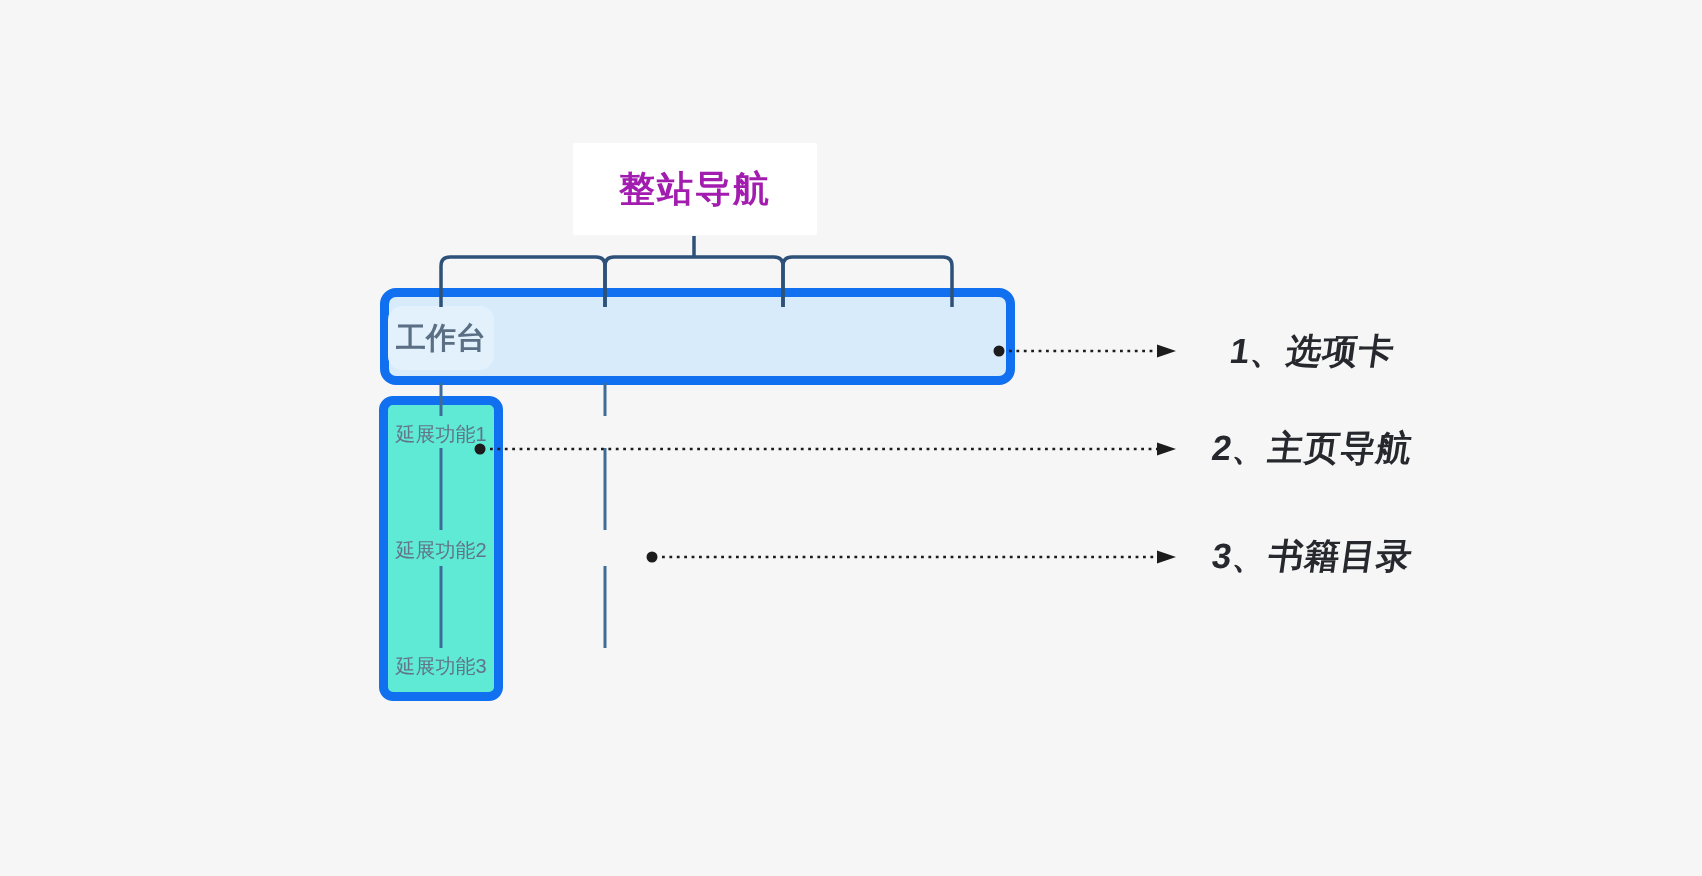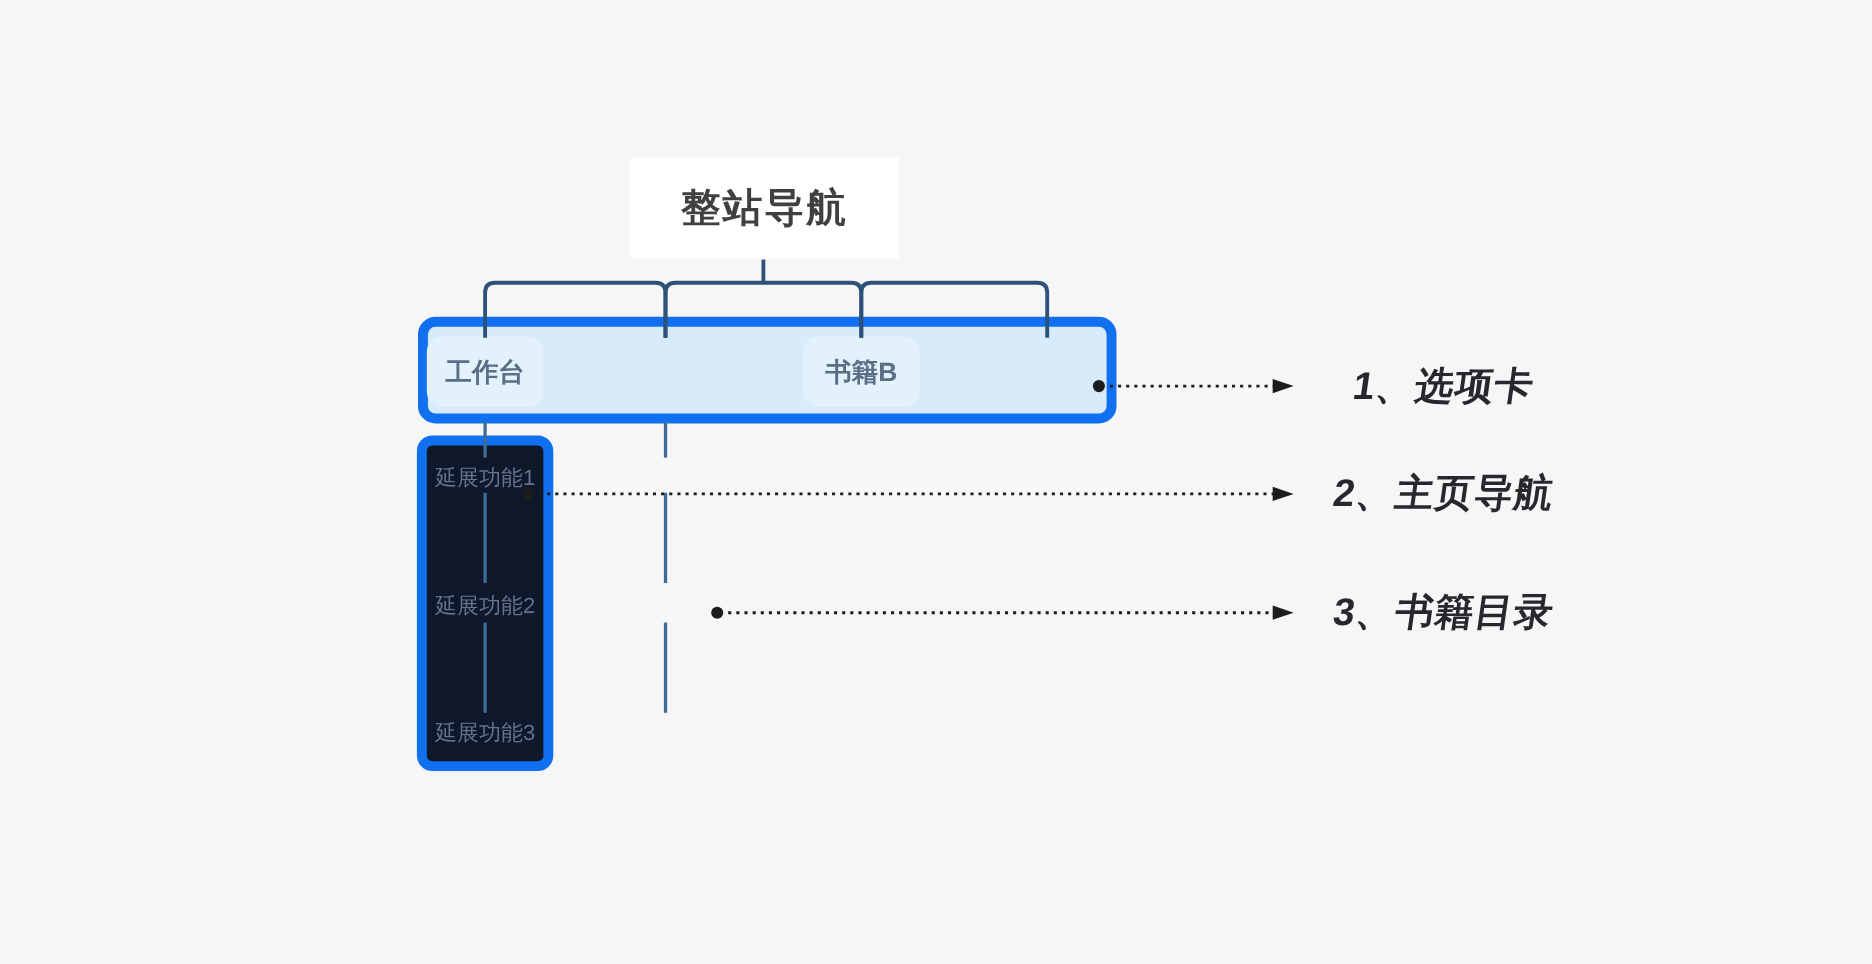--- a/index.html
+++ b/index.html
@@ -1,32 +1,32 @@
 <!DOCTYPE html>
 <html><head>
 <meta charset="utf-8">
 <style>
   html,body{margin:0;padding:0;background:#f6f6f7;font-family:"Liberation Sans",sans-serif;}
   .stage{position:relative;width:1702px;height:876px;background:#f6f6f7;overflow:hidden;}
 
   
   .title-box{position:absolute;left:573px;top:143px;width:244px;height:92px;background:#ffffff;
     border-radius:2px;display:flex;align-items:center;justify-content:center;}
-  .title-box span{font-size:36px;font-weight:700;color:#404040;letter-spacing:2px;}
+  .title-box span{font-size:36px;font-weight:700;color:#a21caf;letter-spacing:2px;}
 
   
   .tab-bar{position:absolute;left:380px;top:288px;width:635px;height:97px;box-sizing:border-box;
     background:#d7ebfa;border:9px solid #1170ef;border-radius:16px;}
   .tab-pill{position:absolute;top:306px;height:64px;width:106px;background:#e2f1fc;border-radius:14px;
     display:flex;align-items:center;justify-content:center;}
-  .tab-pill span{font-size:24px;font-weight:600;color:#5a6e84;text-align:right;}
+  .tab-pill span{font-size:30px;font-weight:600;color:#5a6e84;text-align:right;}
   .tab-pill.t0{left:388px;} .tab-pill.t1{left:552px;} .tab-pill.t2{left:730px;} .tab-pill.t3{left:899px;}
 
   
-  .col{position:absolute;top:396px;height:305px;width:124px;box-sizing:border-box;background:#0f172a;
+  .col{position:absolute;top:396px;height:305px;width:124px;box-sizing:border-box;background:#5eead4;
     border:9px solid #1170ef;border-radius:14px;display:flex;flex-direction:column;
     justify-content:space-between;padding:17px 0 14px 0;}
   .col.left{left:379px;} .col.right{left:543px;}
   .col .item{height:24px;display:flex;align-items:center;justify-content:center;
     font-size:20px;color:#62748a;white-space:nowrap;}
 
   
   .anno{position:absolute;left:1205px;width:215px;height:48px;display:flex;align-items:center;
     justify-content:center;font-size:35px;font-weight:700;color:#26282d;letter-spacing:1px;
     transform:skewX(-8deg);white-space:nowrap;}
@@ -39,23 +39,20 @@
 
 <div class="stage">
 
   <div class="title-box">
     <span>整站导航</span>
   </div>
 
   <div class="tab-bar"></div>
   <div class="tab-pill t0">
     <span>工作台</span>
-  </div>
-  <div class="tab-pill t2">
-    <span>书籍B</span>
   </div>
 
   <div class="col left">
     <div class="item">延展功能1</div>
     <div class="item">延展功能2</div>
     <div class="item">延展功能3</div>
   </div>
 
 
   <div class="anno a0">1、选项卡</div>

